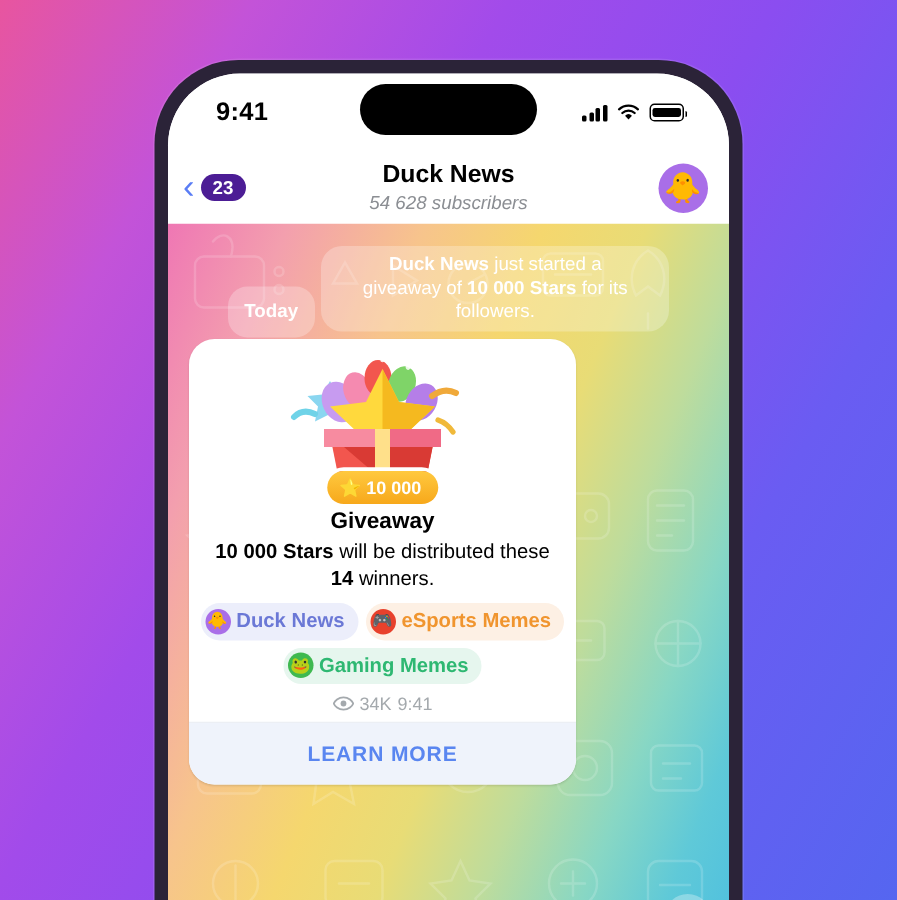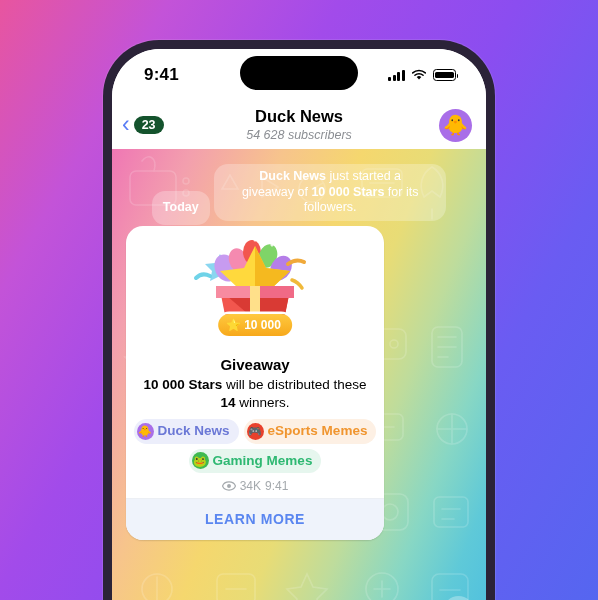--- a/index.html
+++ b/index.html
@@ -40,21 +40,21 @@
   .batt::after{content:"";position:absolute;right:-3.4px;top:3.4px;width:1.8px;height:4px;background:#000;border-radius:0 1px 1px 0;}
   .batt span{display:block;width:100%;height:100%;background:#000;border-radius:1.6px;}
   
   #chat-header{
     height:48px; background:#fff; display:flex; align-items:center;
     padding:0 14px 0 10px; position:relative; z-index:4;
   }
   #back-button{ display:flex; align-items:center; gap:4px; cursor:pointer; }
   #back-chevron{ font-size:23px; color:#5a7df5; line-height:1; font-weight:300; margin-top:-2px;}
   #unread-badge{
-    background:#14532d; color:#fff; font-size:12.5px; font-weight:bold;
+    background:#4c1d95; color:#fff; font-size:12.5px; font-weight:bold;
     border-radius:11px; padding:2.5px 8px; line-height:1;
   }
   #header-center{ position:absolute; left:0; right:0; text-align:center; pointer-events:none;}
   #channel-title{ font-size:16.5px; font-weight:bold; color:#000; line-height:1.15;}
   #channel-subtitle{ font-size:12.5px; color:#8b8e93; line-height:1.3; margin-top:1px;font-style:italic;}
   #header-avatar{
     margin-left:auto; width:33px;height:33px;border-radius:50%;
     background:#a96ee8; display:flex;align-items:center;justify-content:center;
     font-size:20px; position:relative; z-index:5; cursor:pointer;
   }
@@ -93,21 +93,21 @@
   }
   #stars-badge{
     position:absolute; bottom:-4px; left:50%; transform:translateX(-50%);
     background:linear-gradient(180deg,#ffc93f,#f7a81b);
     color:#fff; font-weight:bold; font-size:12px; line-height:1;
     border-radius:12px; padding:5px 11px 5px 8px;
     display:flex; align-items:center; gap:3px;
     box-shadow:0 0 0 2.5px #fff;
   }
   .card-section{ padding:0 13px; text-align:center; }
-  .card-title{ font-size:15px; font-weight:bold; color:#000; margin-top:24px;}
+  .card-title{ font-size:15px; font-weight:bold; color:#000; margin-top:7px;}
   .card-text{ font-size:13.5px; color:#000; line-height:1.35; margin-top:3px;}
   .card-text b{font-weight:bold;}
   #channel-pills{
     display:flex; flex-wrap:wrap; justify-content:center; gap:5px;
     margin-top:7px; padding:0 6px;
   }
   .channel-pill{
     display:flex; align-items:center; gap:4px;
     border-radius:13px; padding:2px 9px 2px 3px;
     font-size:13.5px; font-weight:bold; cursor:pointer; line-height:1.5;

